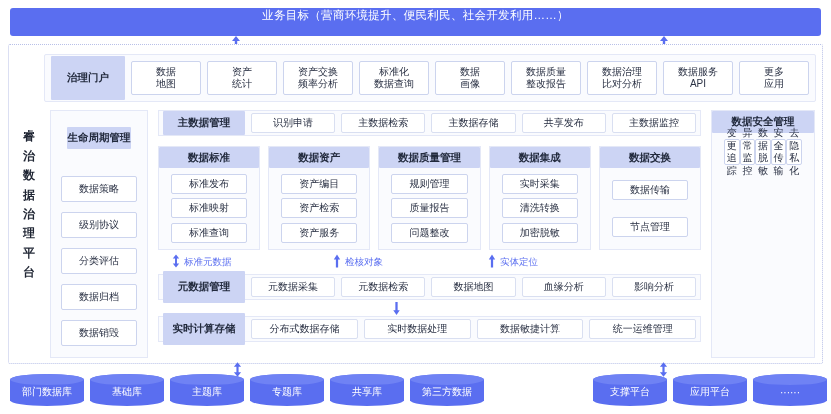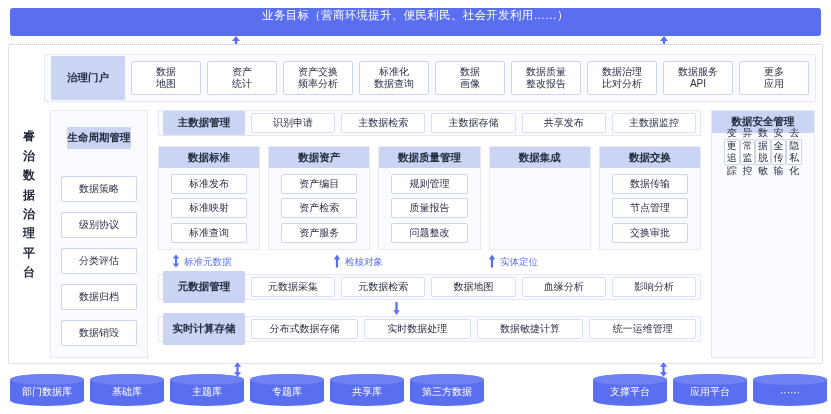--- a/index.html
+++ b/index.html
@@ -276,28 +276,32 @@
       <div class="hdr">数据质量管理</div>
       <div class="list">
         <div class="cell">规则管理</div>
         <div class="cell">质量报告</div>
         <div class="cell">问题整改</div>
       </div>
     </div>
 
     <div class="dom">
       <div class="hdr">数据集成</div>
+      <div class="list">
+        <div class="cell">实时采集</div>
+        <div class="cell">清洗转换</div>
+        <div class="cell">加密脱敏</div>
+      </div>
     </div>
 
     <div class="dom">
       <div class="hdr">数据交换</div>
       <div class="list">
         <div class="cell">数据传输</div>
         <div class="cell">节点管理</div>
-        <div class="cell">交换审批</div>
       </div>
     </div>
 
   </div>
 
   <div class="arrowlabels">
     <div class="alabel" style="left:14px; top:0;">
       <span>
         <svg width="8" height="14" viewBox="0 0 10 16">
             <path d="M5 0 L9 5 L6.2 5 L6.2 11 L9 11 L5 16 L1 11 L3.8 11 L3.8 5 L1 5 Z" fill="#5a6ef0"></path>

